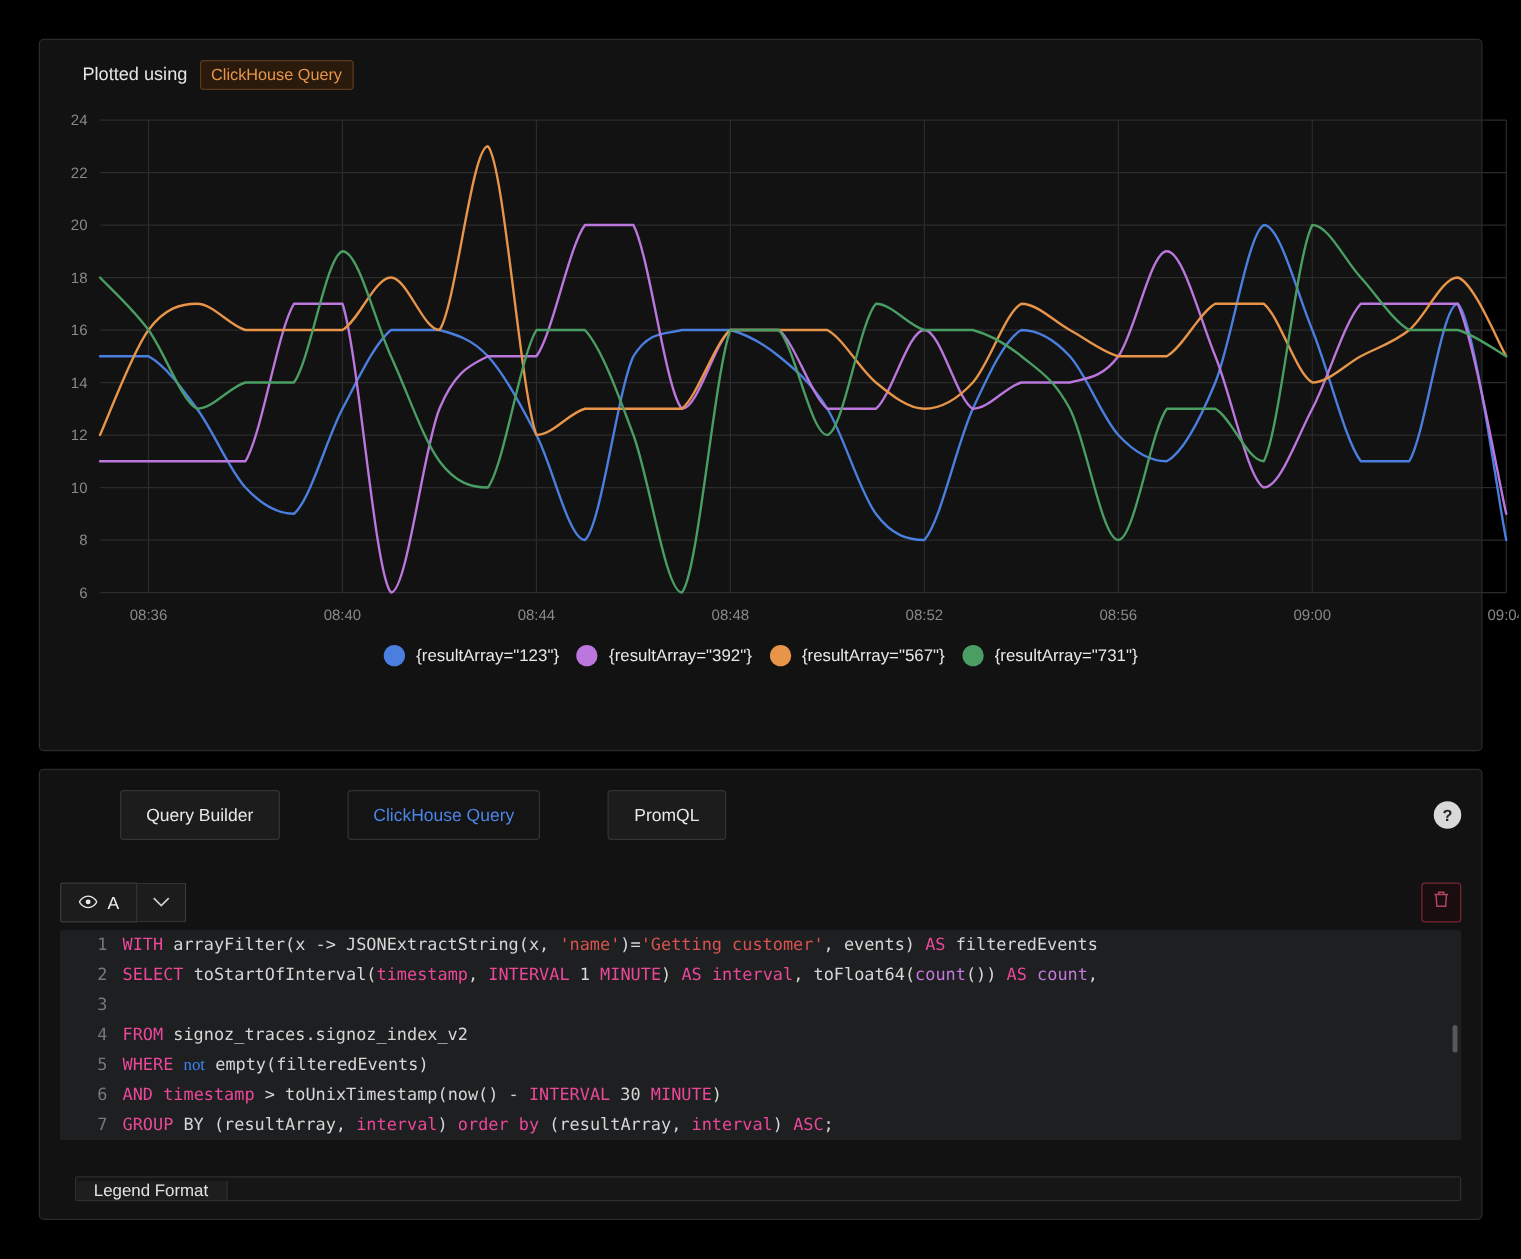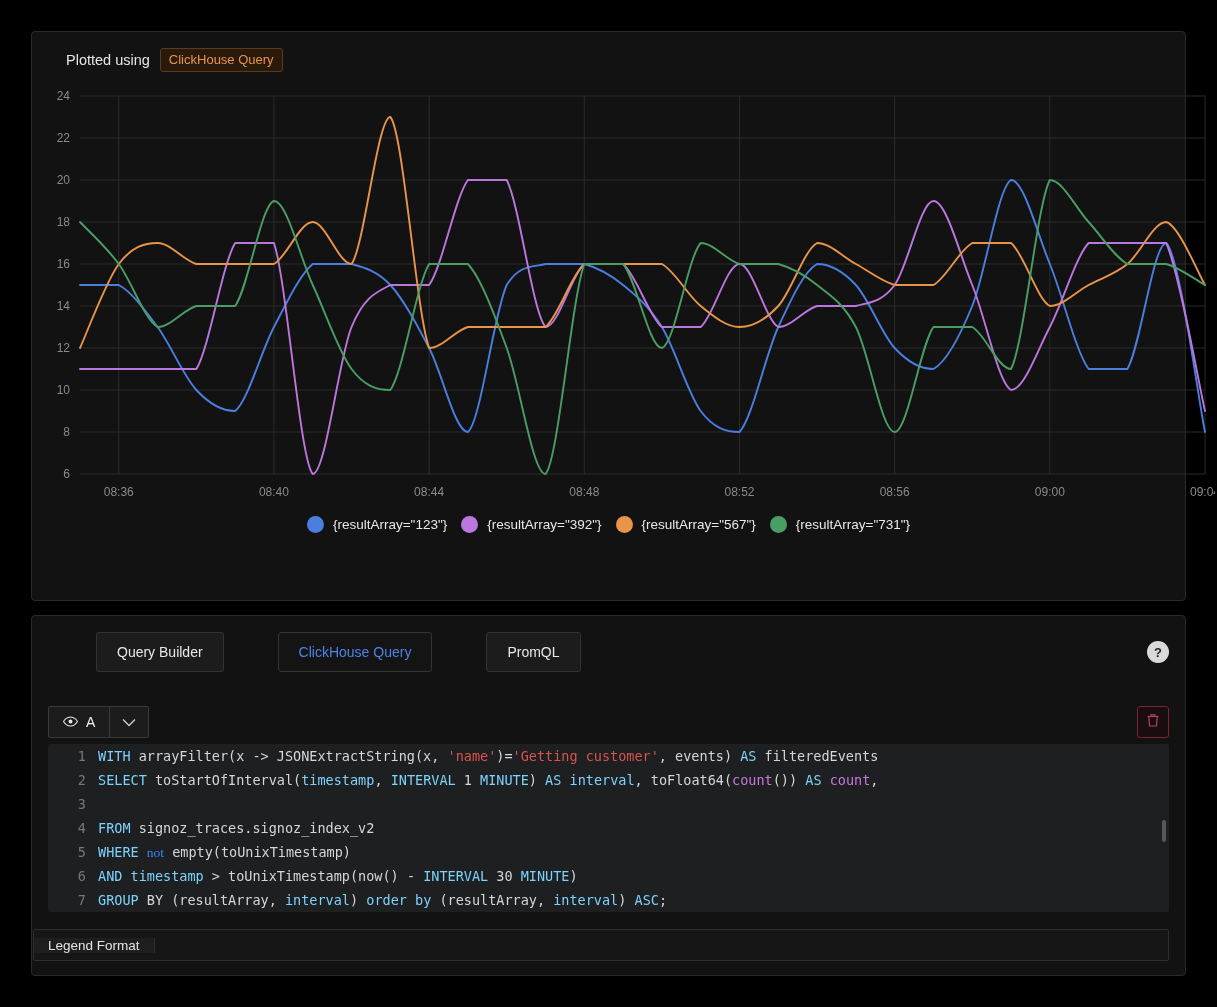--- a/index.html
+++ b/index.html
@@ -184,43 +184,43 @@
   }
   .gutter {
     width: 50px;
     min-width: 50px;
     text-align: right;
     padding-right: 12px;
     color: #777;
     user-select: none;
   }
   .code-text { color: #d6d6d6; }
-  .tok-kw  { color: #7dd3fc; }
+  .tok-kw  { color: #ec4899; }
   .tok-str { color: #d9534f; }
   .tok-fn  { color: #c678dd; }
   .tok-dim { color: #3b82f6; font-family: Liberation Serif, serif; }
   .scroll-thumb {
     position: absolute;
     right: 3px;
     top: 76px;
     width: 4px; height: 22px;
     background: #55585c;
     border-radius: 2px;
   }
 
   .legend-format-row {
     position: absolute;
-    left: 1px; right: 16px;
+    left: 28px; right: 16px;
     bottom: 14px;
     display: flex;
-    align-items: center;
+    align-items: flex-end;
     border: 1px solid #2e2e2e;
     border-radius: 2px;
     background: #161616;
-    height: 32px;
+    height: 20px;
   }
   .legend-format-label {
     background: #1e1e1e;
     border-right: 1px solid #2e2e2e;
     color: #e4e4e4;
     font-size: 13.5px;
     display: flex; align-items: center;
     padding: 0 14px;
     white-space: nowrap;
   }
@@ -353,21 +353,21 @@
           </span>
         </div>
       </div>
 
       <div class="code-wrap">
         <div id="code-lines">
             <div class="code-line"><span class="gutter">1</span><span class="code-text"><span class="tok-kw">WITH</span><span> arrayFilter(x -&gt; JSONExtractString(x, </span><span class="tok-str">'name'</span><span>)=</span><span class="tok-str">'Getting customer'</span><span>, events) </span><span class="tok-kw">AS</span><span> filteredEvents</span></span></div>
             <div class="code-line"><span class="gutter">2</span><span class="code-text"><span class="tok-kw">SELECT</span><span> toStartOfInterval(</span><span class="tok-kw">timestamp</span><span>, </span><span class="tok-kw">INTERVAL</span><span> 1 </span><span class="tok-kw">MINUTE</span><span>) </span><span class="tok-kw">AS</span><span> </span><span class="tok-kw">interval</span><span>, toFloat64(</span><span class="tok-fn">count</span><span>()) </span><span class="tok-kw">AS</span><span> </span><span class="tok-fn">count</span><span>,</span></span></div>
             <div class="code-line"><span class="gutter">3</span></div>
             <div class="code-line"><span class="gutter">4</span><span class="code-text"><span class="tok-kw">FROM</span><span> signoz_traces.signoz_index_v2</span></span></div>
-            <div class="code-line"><span class="gutter">5</span><span class="code-text"><span class="tok-kw">WHERE</span><span> </span><span class="tok-dim">not</span><span> empty(toUnixTimestamp)</span></span></div>
+            <div class="code-line"><span class="gutter">5</span><span class="code-text"><span class="tok-kw">WHERE</span><span> </span><span class="tok-dim">not</span><span> empty(filteredEvents)</span></span></div>
             <div class="code-line"><span class="gutter">6</span><span class="code-text"><span class="tok-kw">AND</span><span> </span><span class="tok-kw">timestamp</span><span> &gt; toUnixTimestamp(now() - </span><span class="tok-kw">INTERVAL</span><span> 30 </span><span class="tok-kw">MINUTE</span><span>)</span></span></div>
             <div class="code-line"><span class="gutter">7</span><span class="code-text"><span class="tok-kw">GROUP</span><span> BY (resultArray, </span><span class="tok-kw">interval</span><span>) </span><span class="tok-kw">order by</span><span> (resultArray, </span><span class="tok-kw">interval</span><span>) </span><span class="tok-kw">ASC</span><span>;</span></span></div>
           </div>
         <div class="scroll-thumb"></div>
       </div>
     </div>
 
     <div class="legend-format-row">
       <div class="legend-format-label">Legend Format</div>
       <input class="legend-format-input" type="text" placeholder="" style="">

